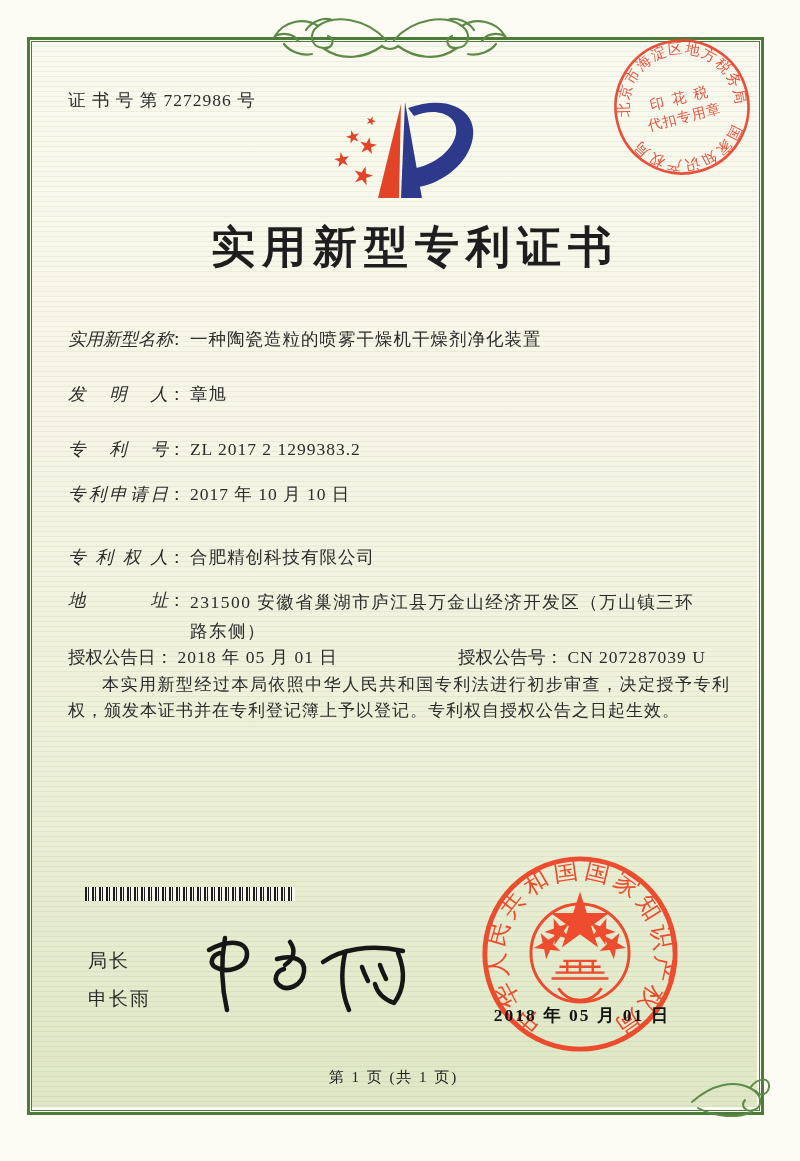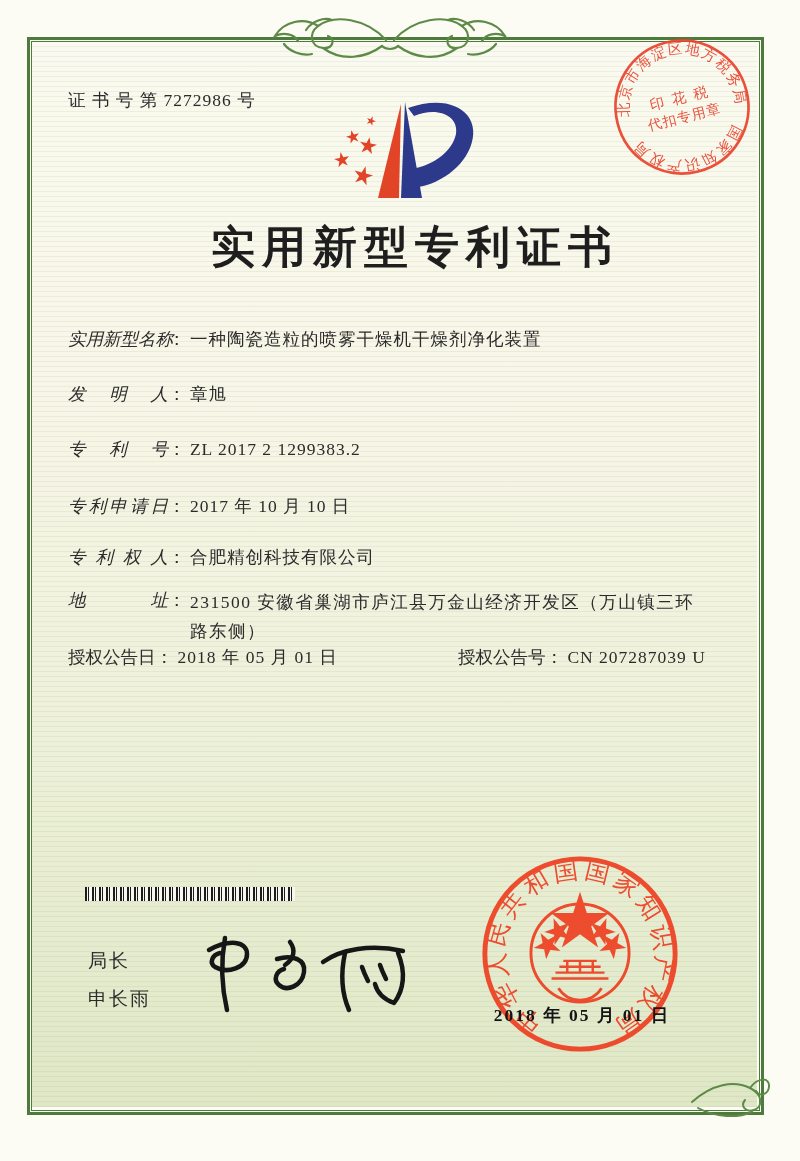--- a/index.html
+++ b/index.html
@@ -26,21 +26,21 @@
   .logo{position:absolute;left:322px;top:90px;}
   .title{
     position:absolute;left:0;top:203px;width:800px;margin:15px;text-align:center;
     font-size:44px;font-weight:700;letter-spacing:7px;color:#1e1e1e;
   }
   .fields{position:absolute;left:68px;top:0;width:680px;font-size:17.5px;}
   .frow{position:absolute;left:0;white-space:nowrap;}
   .flabel{display:inline-block;width:100px;text-align:justify;text-align-last:justify;font-style:italic;}
   .fvalue{letter-spacing:1px;}
   .fvalue.wrap{display:inline-block;width:515px;white-space:normal;vertical-align:top;line-height:29px;letter-spacing:1.5px;}
-  .r0{top:327px}.r1{top:382px}.r2{top:437px}.r3{top:494px}.r4{top:545px}.r5{top:588px}
+  .r0{top:327px}.r1{top:382px}.r2{top:437px}.r3{top:482px}.r4{top:545px}.r5{top:588px}
   .grant-row{position:absolute;left:0;top:645px;width:680px;white-space:nowrap;}
   .grant-no{position:absolute;left:390px;top:0;}
   .paras{
     position:absolute;left:68px;top:672px;width:662px;
     font-size:17px;line-height:26px;letter-spacing:1px;text-align:justify;
   }
   .paras p{margin:0;text-indent:2em;}
   .barcode{
     position:absolute;left:85px;top:887px;width:210px;height:14px;
     background:repeating-linear-gradient(90deg,
@@ -165,20 +165,21 @@
       <span>授权公告日</span><span>：</span>
       <span class="fvalue">2018 年 05 月 01 日</span>
       <span class="grant-no">
         <span>授权公告号</span><span>：</span>
         <span class="fvalue">CN 207287039 U</span>
       </span>
     </div>
   </div>
 
   <div class="paras">
+    <p>本实用新型经过本局依照中华人民共和国专利法进行初步审查，决定授予专利权，颁发本证书并在专利登记簿上予以登记。专利权自授权公告之日起生效。</p>
   </div>
 
   <div class="barcode"></div>
 
   <div class="signer-title">局长</div>
   <div class="signer-name">申长雨</div>
   <svg class="signature" width="215" height="95" viewBox="0 0 215 95">
     <g fill="none" stroke="#161616" stroke-width="4.5" stroke-linecap="round" stroke-linejoin="round">
       <path d="M30,16 C26,38 26,62 32,88"></path>
       <path d="M14,28 C34,17 52,19 52,32 C52,46 32,52 20,45 C14,41 17,33 25,31"></path>
@@ -209,14 +210,15 @@
         <g fill="none" stroke-width="2.5">
           <path d="M88,112 L122,112 M84,118 L126,118 M80,124 L130,124 M76,130 L134,130"></path>
           <path d="M92,112 L92,124 M105,112 L105,124 M118,112 L118,124"></path>
           <path d="M83,140 A26,26 0 0 0 127,140" stroke-width="3"></path>
         </g>
       </g>
     </g>
   </svg>
   <div class="seal-date">2018 年 05 月 01 日</div>
 
+  <div class="footer">第 1 页 (共 1 页)</div>
 
 </div>
 
 </body></html>

